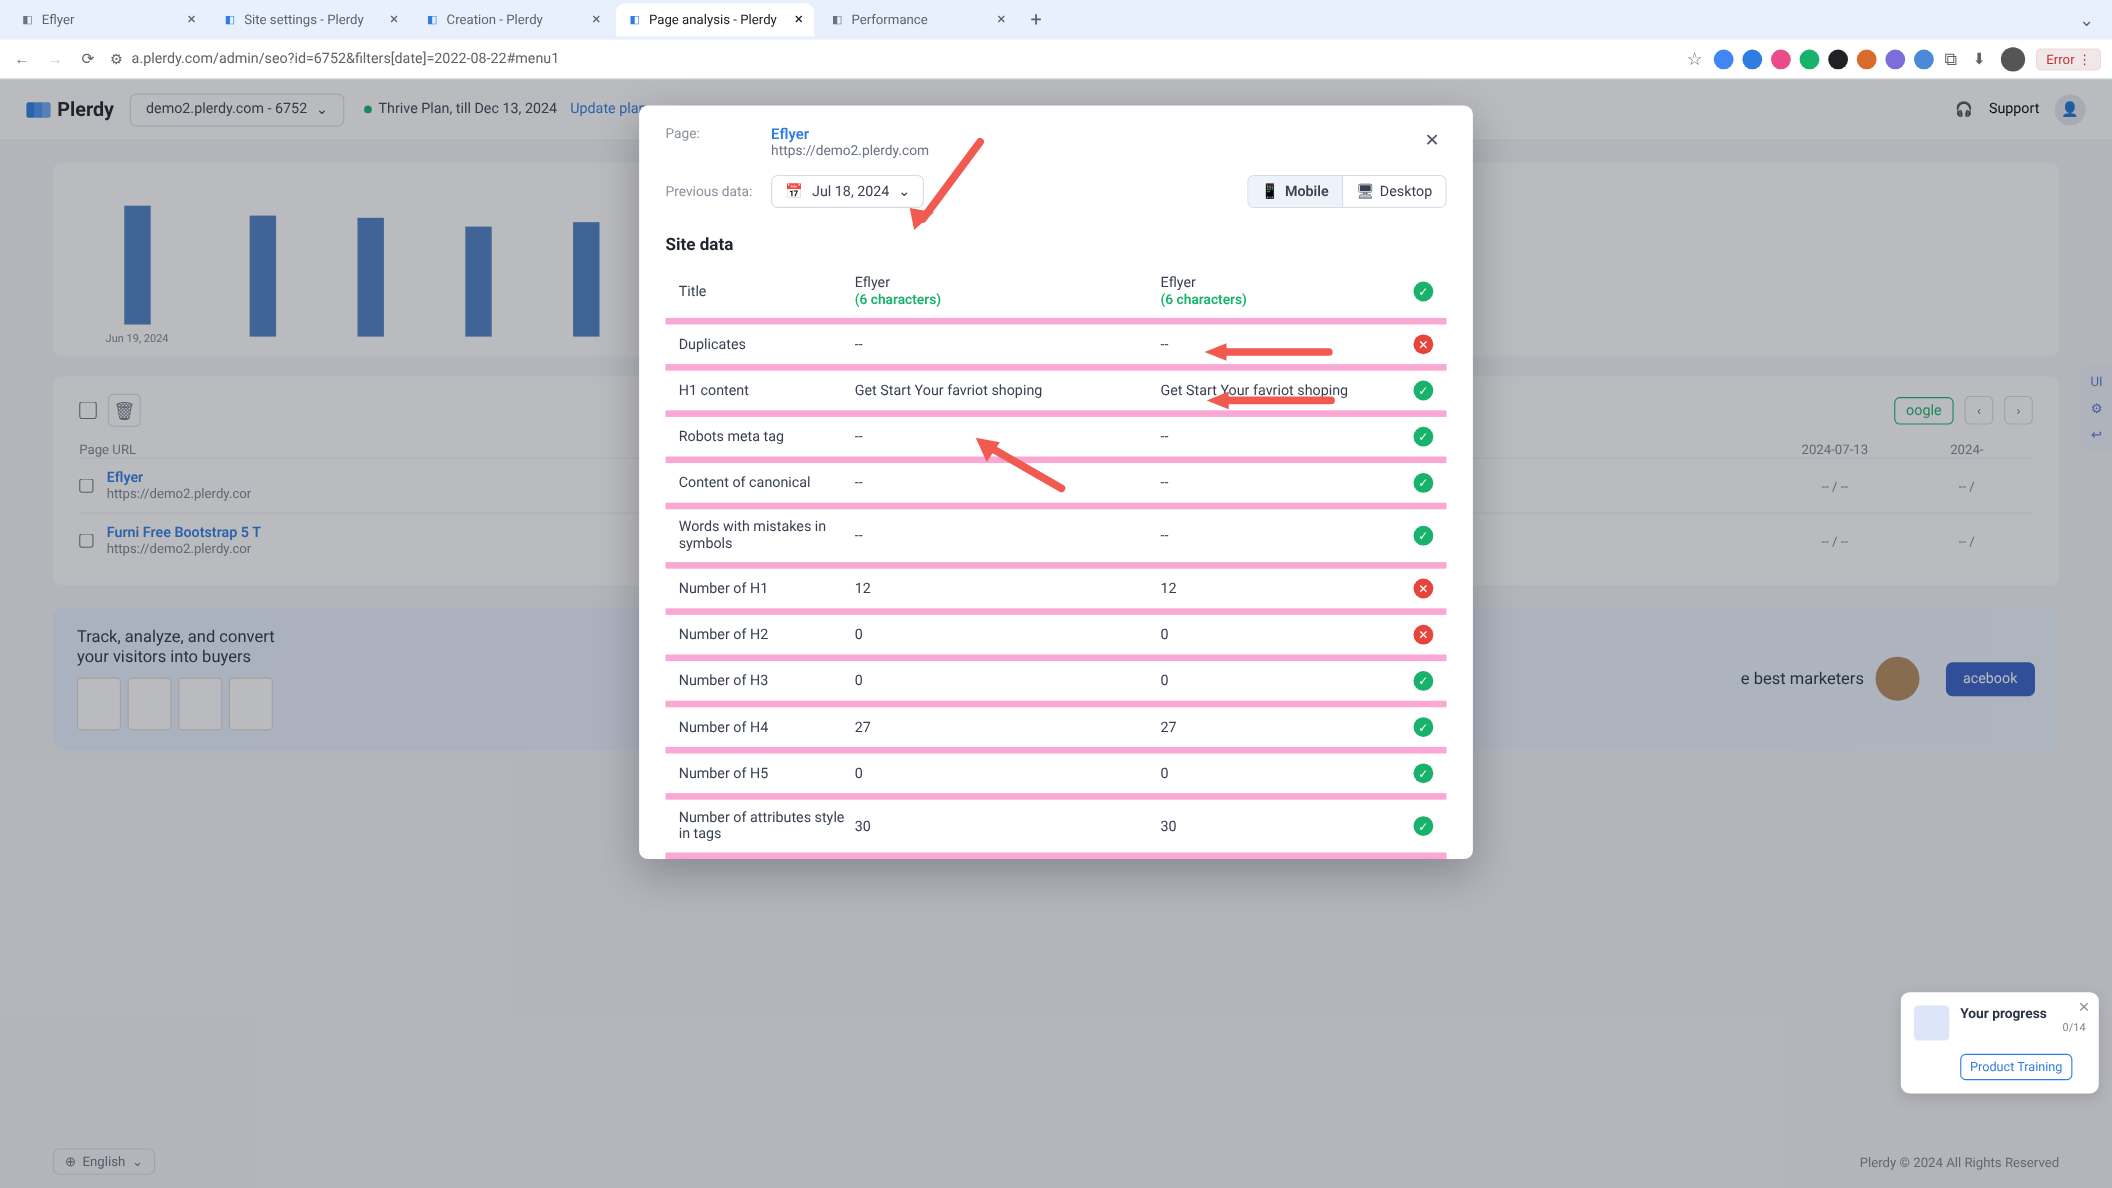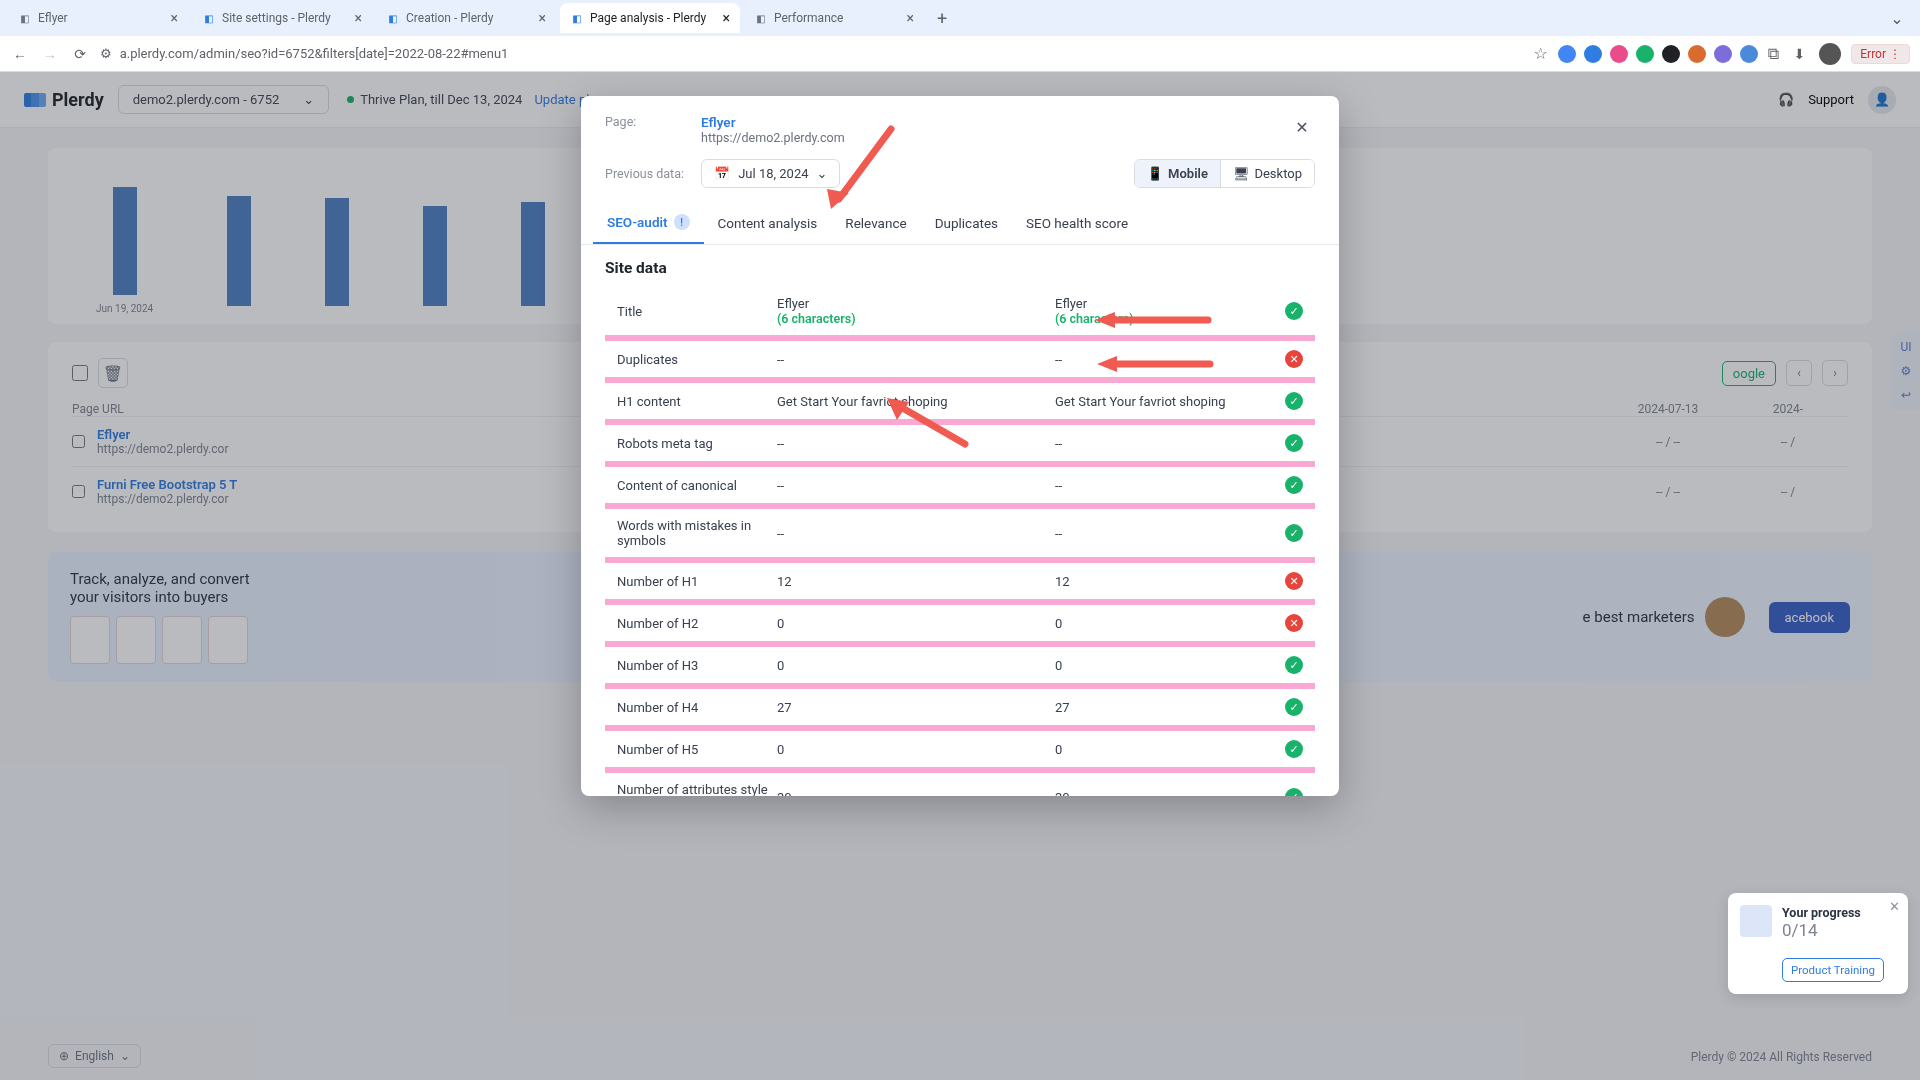--- a/index.html
+++ b/index.html
@@ -21,21 +21,21 @@
   .ext-dot { width: 18px; height: 18px; border-radius: 50%; }
   .err-chip { background: #f0e8e8; color: #c53030; padding: 2px 8px; font-size: 12px; border-radius: 4px; border: 1px solid #f3d6d6; }
   .star { color: #5f6368; font-size: 16px; }
   .avatar { width: 22px; height: 22px; border-radius: 50%; background: #555; }
 
   
   .app { position: relative; width: 100%; height: calc(100vh - 72px); background: #f5f7fa; }
   .topbar { display: flex; align-items: center; height: 56px; padding: 0 24px; background: #fff; border-bottom: 1px solid #eceef2; justify-content: center; }
   .brand { display: flex; align-items: center; gap: 6px; font-weight: 700; color: #1d2126; font-size: 18px; }
   .brand-logo { width: 22px; height: 14px; background: linear-gradient(90deg,#2f7de1 33%,#4a93f0 33% 66%,#6aa8f5 66%); border-radius: 2px; }
-  .domain-pill { margin-left: 14px; border: 1px solid #d7dce3; border-radius: 6px; padding: 6px 14px; font-size: 13px; color: #3d4450; display: flex; align-items: center; gap: 24px; }
+  .domain-pill { margin-left: 14px; border: 1px solid #d7dce3; border-radius: 6px; padding: 6px 14px; font-size: 13px; color: #3d4450; display: flex; align-items: center; gap: 8px; }
   .plan { margin-left: 18px; font-size: 13px; color: #3d4450; display: flex; align-items: center; gap: 6px; }
   .plan-dot { width: 7px; height: 7px; border-radius: 50%; background: #18b26b; }
   .plan-link { color: #2f7de1; text-decoration: none; margin-left: 6px; }
   .sup-right { margin-left: auto; display: flex; align-items: center; gap: 14px; font-size: 13px; }
   .avatar-sm { width: 28px; height: 28px; border-radius: 50%; background: #e4e7ed; display: flex; align-items: center; justify-content: center; color: #757e8d; }
 
   .canvas { padding: 20px 48px; }
   .chart-card { background: #fff; border-radius: 8px; padding: 16px 24px 10px; }
   .bars { display: flex; gap: 74px; align-items: flex-end; height: 150px; padding: 0 24px; }
   .bar { width: 24px; background: #4a7fc1; }
@@ -107,21 +107,21 @@
 
   
   .arrow { position: absolute; pointer-events: none; }
   .arrow-line { stroke: #f05a50; stroke-width: 7; fill: none; stroke-linecap: round; }
   .arrow-head { fill: #f05a50; }
 
   
   .prog-card { position: absolute; right: 12px; bottom: 86px; width: 180px; background: #fff; border-radius: 8px; box-shadow: 0 4px 14px rgba(0,0,0,0.12); padding: 12px; display: flex; gap: 10px; }
   .prog-img { width: 32px; height: 32px; background: #dce6f8; border-radius: 4px; }
   .prog-title { font-size: 12.5px; font-weight: 700; color: #2a3443; }
-  .prog-count { font-size: 17px; color: #7d848f; text-align: left; }
+  .prog-count { font-size: 10px; color: #7d848f; text-align: right; }
   .prog-btn { border: 1px solid #2f7de1; color: #2f7de1; border-radius: 5px; padding: 4px 8px; font-size: 11.5px; margin-top: 18px; display: inline-block; }
   .prog-close { position: absolute; top: 6px; right: 8px; font-size: 13px; color: #8a919c; cursor: pointer; }
 
   .side-rail { position: absolute; right: 0; top: 260px; width: 28px; background: #eef3fb; border-radius: 6px 0 0 6px; padding: 8px 0; display: flex; flex-direction: column; gap: 10px; align-items: center; }
   .side-rail span { font-size: 12px; color: #5a7bd4; }
 </style>
 </head>
 <body>
 
 <div class="browser-tabs" id="tabs-root">
@@ -347,38 +347,20 @@
               <span>📱</span>
               <span>Mobile</span>
             </button>
           <button>
               <span>🖥</span>
               <span>Desktop</span>
             </button>
         </div>
       </div>
     </div>
-    <div class="m-tabs" id="mtabs">
-        <div class="m-tab active">
-          <span>SEO-audit</span>
-          <span class="tab-badge">!</span>
-        </div>
-        <div class="m-tab">
-          <span>Content analysis</span>
-        </div>
-        <div class="m-tab">
-          <span>Relevance</span>
-        </div>
-        <div class="m-tab">
-          <span>Duplicates</span>
-        </div>
-        <div class="m-tab">
-          <span>SEO health score</span>
-        </div>
-      </div>
     <div class="m-body">
       <div class="sec-title">Site data</div>
       <div id="data-rows">
           <div class="d-row">
             <div class="col-param">Title</div>
             <div class="col-prev">
               <div class="val">Eflyer</div>
               <div class="chars">(6 characters)</div>
             </div>
             <div class="col-today">

